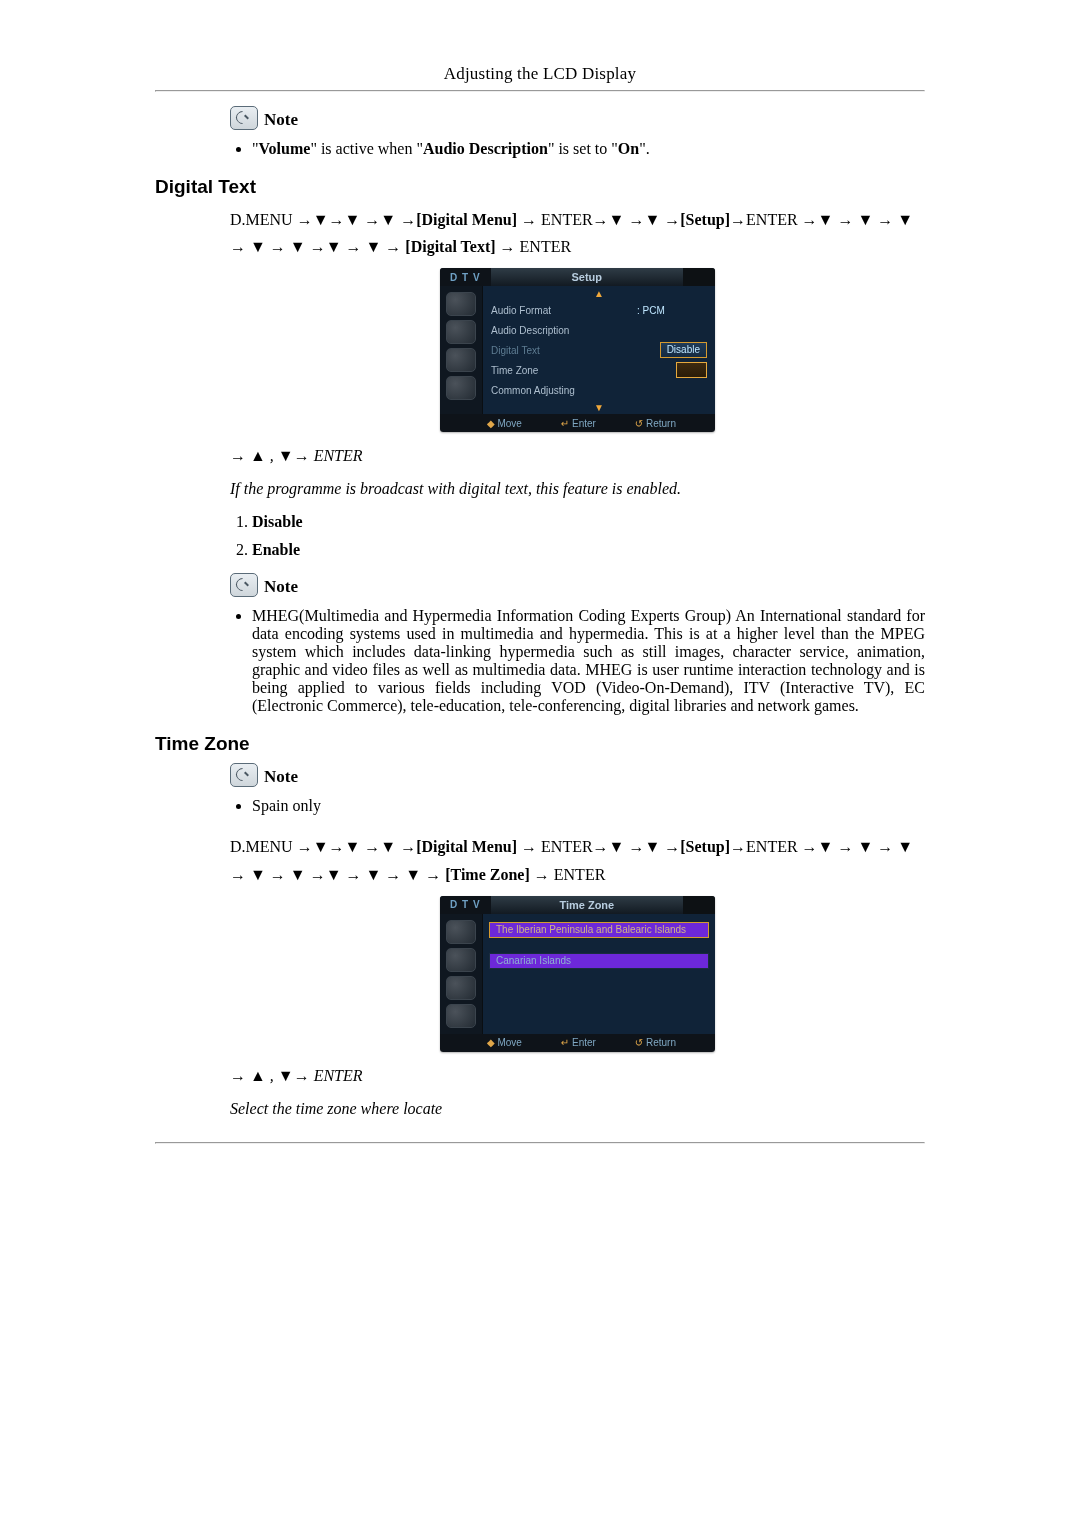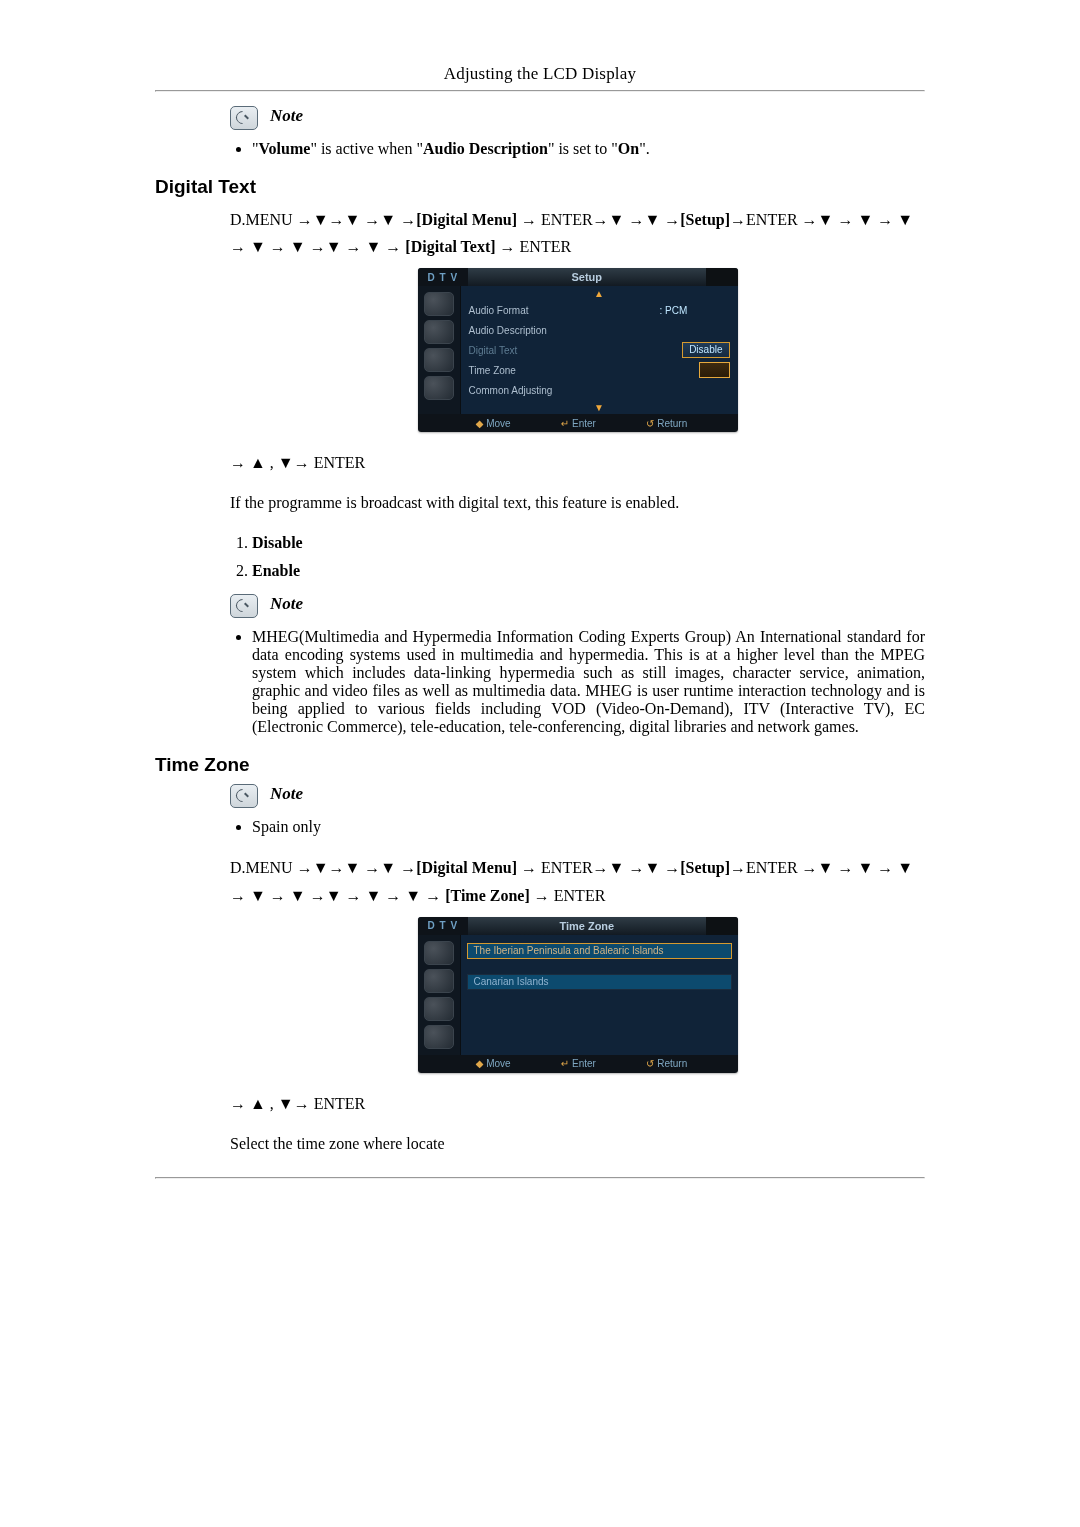--- a/index.html
+++ b/index.html
@@ -23,23 +23,22 @@
     letter-spacing: .2px;
   }
   .content-indent { padding-left: 75px; }
   ol.numlist {
     margin: 10px 0 10px 0;
     padding-left: 22px;
   }
   ol.numlist > li { margin: 10px 0; }
   ol.numlist > li > span.b { font-weight: bold; }
   .note-line {
-    display: flex; align-items: flex-start; gap: 12px;
+    display: flex; align-items: flex-end; gap: 6px;
     margin: 14px 0 10px 0;
-    font-style: italic;
   }
   .note-line .note-label { font-weight: bold; font-size: 17px; }
   .note-icon {
     width: 26px; height: 22px;
     border: 1.5px solid #5a6b78; border-radius: 5px;
     background: linear-gradient(#e9eef2,#cfd6db);
     position: relative;
   }
   .note-icon::before {
     content: ""; position: absolute; left: 5px; top: 4px;
@@ -50,25 +49,25 @@
   }
   .note-icon::after {
     content: ""; position: absolute; left: 13px; top: 9px;
     width: 5px; height: 2px; background: #4a5762; transform: rotate(45deg);
   }
   ul.bullets { list-style: disc; padding-left: 22px; margin: 8px 0 18px 0; }
   ul.bullets li { margin: 4px 0; }
   .sec-title { font-family: Arial, Helvetica, sans-serif; font-weight: bold; font-size: 19px; margin: 14px 0 8px 0; }
   .nav-path { line-height: 1.7; margin: 4px 0 8px 0; }
   .nav-path .b { font-weight: bold; margin-top: 32px; }
-  .body-text { margin: 22px 0; }
+  .body-text { margin: 15px 0; font-style: italic; }
 
   
   .osd {
-    width: 320px;
+    width: 275px;
     margin: 6px auto 6px auto;
     font-family: Arial, Helvetica, sans-serif;
     font-size: 10px;
     color: #cfe0ef;
     border-radius: 3px;
     overflow: hidden;
     box-shadow: 0 1px 2px rgba(0,0,0,.3);
   }
   .osd-top {
     display: flex; align-items: center;
@@ -96,21 +95,21 @@
   .osd-foot {
     display:flex; justify-content:space-evenly; align-items:center;
     background:#0e1319; height:18px; color:#7fa7c2; font-size:10px;padding-left:8px;
   }
   .osd-foot .gold { color:#e0a74a; }
   .osd-wide-item {
     margin: 4px 6px;
     height: 14px; line-height:14px;
     border:1px solid #d59a2f;
     font-size:10px; color:#d0b486; padding: 0 6px;
-    background:#0c4a6e;
+    background:#6d28d9;
   }
   .osd-wide-item.normal { border:1px solid #1a2c3e; color:#8fb3d0; margin-top:15px; }
 </style>
 </head>
 <body>
 
 <div class="page">
   <div class="hdr-title">Adjusting the LCD Display</div>
   <hr class="rule">
 

